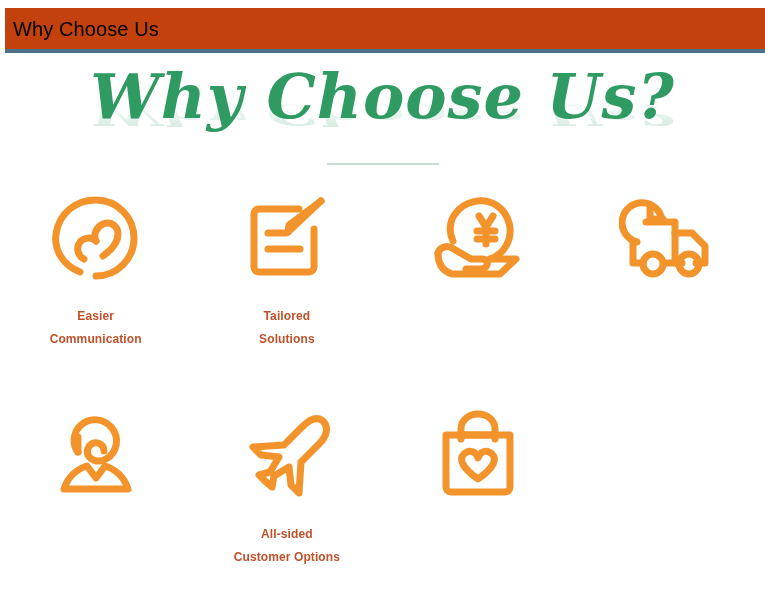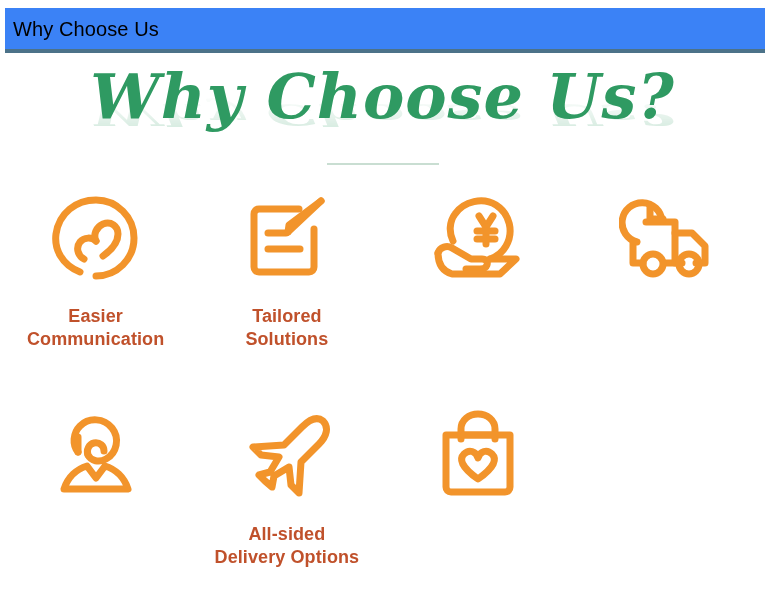--- a/index.html
+++ b/index.html
@@ -15,21 +15,21 @@
     position: relative;
   }
 
   
   #header-bar {
     position: absolute;
     left: 5px;
     top: 8px;
     width: 760px;
     height: 41px;
-    background: #3b82f6;
+    background: #c2410c;
     border-bottom: 4px solid #4C7289;
     box-sizing: content-box;
     display: flex;
     align-items: center;
   }
   #header-title {
     font-size: 20px;
     color: #000000;
     line-height: 1;
     padding-left: 8px;
@@ -122,21 +122,21 @@
     align-items: center;
     justify-content: center;
   }
   .feature-icon svg {
     width: 100px;
     height: 100px;
     display: block;
   }
   .feature-label {
     margin-top: 14px;
-    font-size: 18px;
+    font-size: 12px;
     font-weight: bold;
     color: #C0512B;
     text-align: center;
     line-height: 23px;
     letter-spacing: 0.1px;
     white-space: pre-line;
   }
 </style>
 </head>
 <body>
@@ -222,21 +222,21 @@
       </div>
     </div>
 
     <div class="feature-card">
       <div class="feature-icon">
         <svg viewBox="0 0 100 100" fill="none" stroke="#F2942B" stroke-width="7" stroke-linecap="round" stroke-linejoin="round">
           <path d="M86 14 C92 20 90 29 82 37 L64 55 L62 86 L54 78 L52 60 L37 69 L35 80 L28 74 L22 68 L33 65 L42 50 L24 48 L16 40 L47 38 L65 20 C73 12 80 9 86 14 Z"></path>
         </svg>
       </div>
       <div class="feature-label">All-sided
-Delivery Options</div>
+Customer Options</div>
     </div>
 
     <div class="feature-card">
       <div class="feature-icon">
         <svg viewBox="0 0 100 100" fill="none" stroke="#F2942B" stroke-width="7" stroke-linecap="round" stroke-linejoin="round">
           <path d="M18 28 H82 V80 C82 83 80 85 77 85 H23 C20 85 18 83 18 80 Z"></path>
           <path d="M33 32 V22 C33 13 41 7 50 7 C59 7 67 13 67 22 V32"></path>
           <line x1="36" y1="28" x2="64" y2="28"></line>
           <path d="M50 72 C33 60 31 52 36 47 C41 42 48 44 50 51 C52 44 59 42 64 47 C69 52 67 60 50 72 Z"></path>
         </svg>

